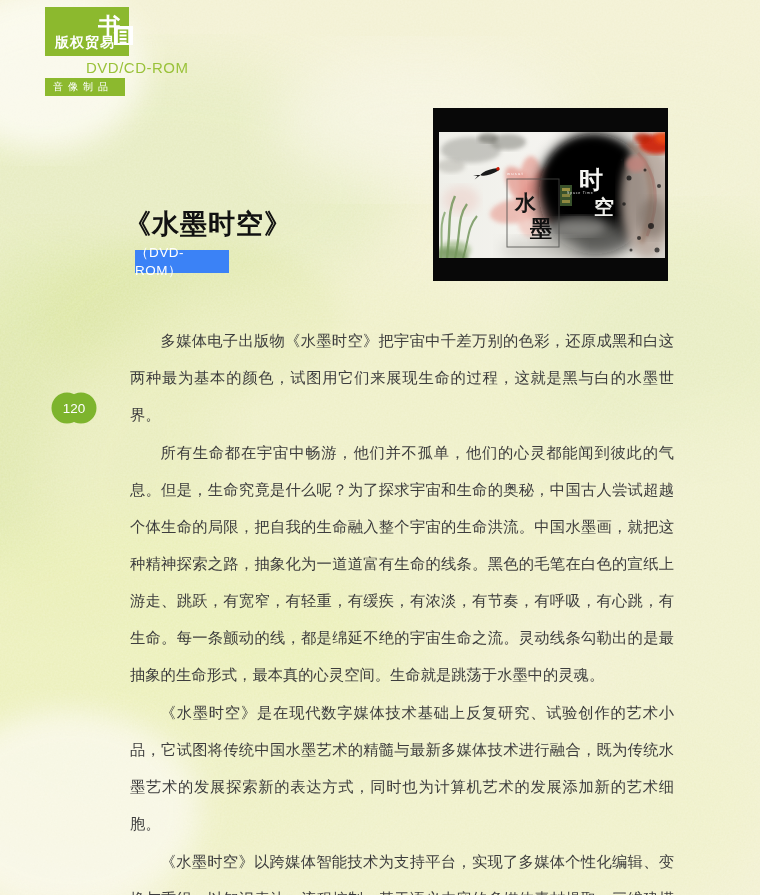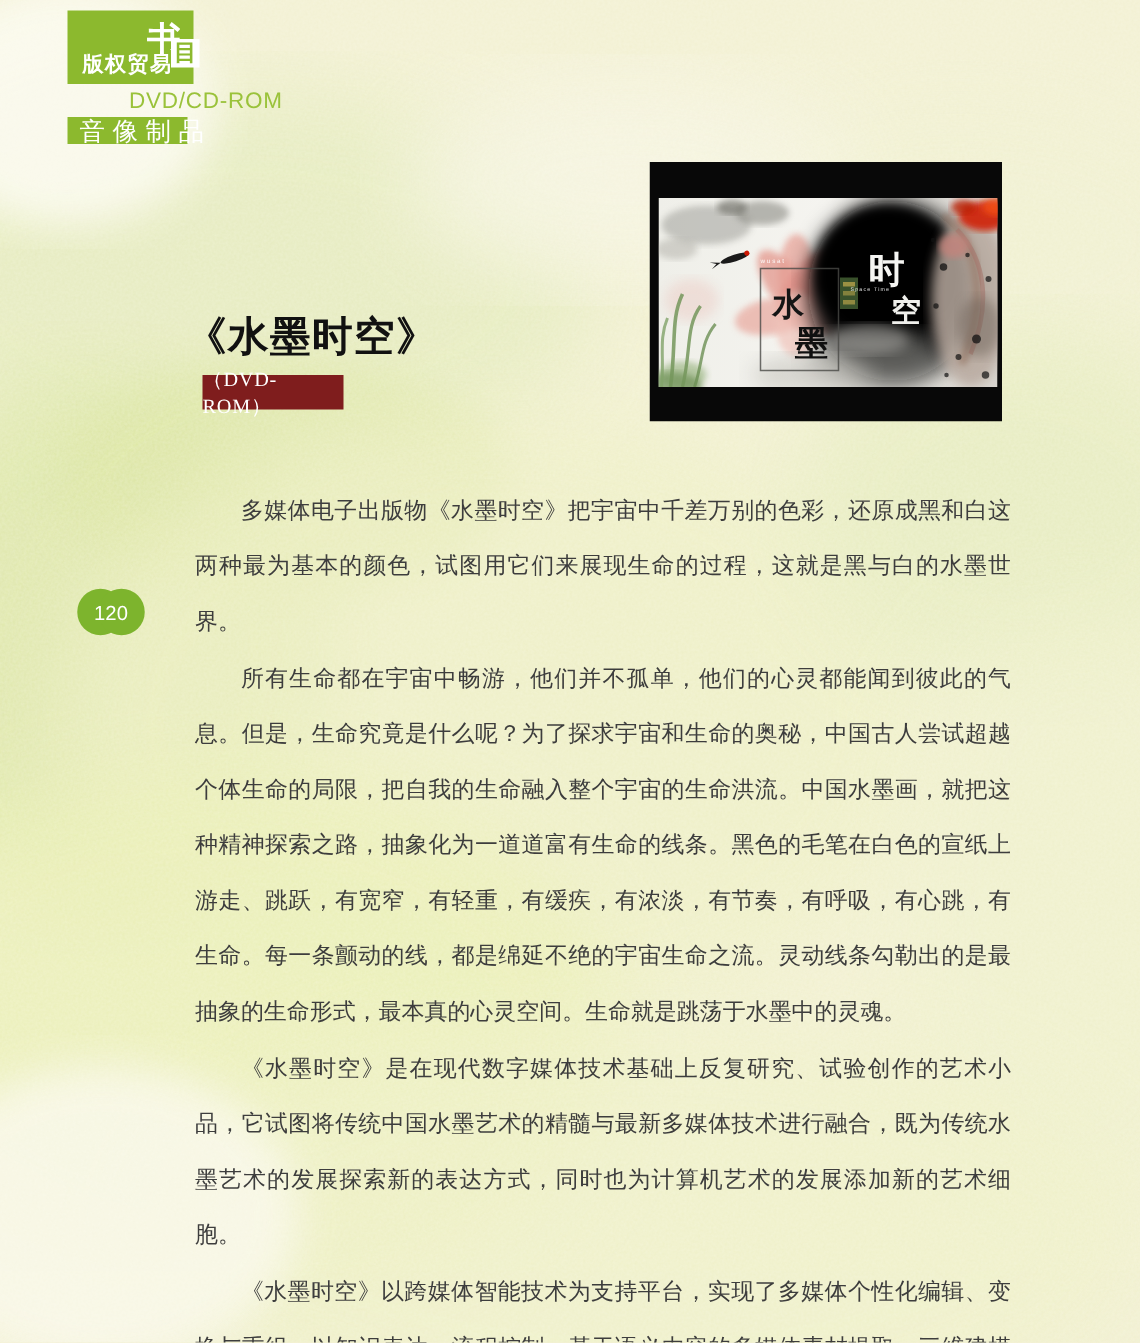--- a/index.html
+++ b/index.html
@@ -14,30 +14,30 @@
   .brand{position:absolute;left:10px;bottom:4px;color:#fff;font-weight:bold;
          font-size:14px;letter-spacing:1px;white-space:nowrap;}
   .logo-shu{position:absolute;left:53px;top:8px;color:#fff;font-weight:bold;
             font-size:23px;line-height:23px;}
   .logo-box{position:absolute;left:69px;top:19px;width:19px;height:19px;background:#fff;
             display:flex;align-items:center;justify-content:center;}
   .logo-mu{color:#8cb92e;font-weight:bold;font-size:15px;line-height:15px;}
   .fmt-line{position:absolute;left:5px;top:52px;color:#9ac23a;font-size:15px;
             letter-spacing:.5px;white-space:nowrap;margin-left:36px;}
   .cat-badge{position:absolute;left:0;top:71px;width:80px;height:18px;background:#8cb92e;
-             color:#fff;font-size:17px;font-family:"Liberation Serif",serif;
+             color:#fff;font-size:10px;font-family:"Liberation Serif",serif;
              letter-spacing:5px;display:flex;align-items:center;padding-left:8px;
              box-sizing:border-box;white-space:nowrap;}
 
   
   .title{position:absolute;left:124px;top:206px;z-index:3;font-family:"Liberation Serif",serif;
          font-size:27px;font-weight:900;color:#111;letter-spacing:1px;white-space:nowrap;text-align:center;}
   .fmt-badge{position:absolute;left:135px;top:250px;z-index:3;width:94px;height:23px;
-             background:#7f1d1d;color:#fff;display:flex;align-items:center;justify-content:center;
-             font-family:Liberation Serif, serif;font-size:13.5px;letter-spacing:.5px;}
+             background:#3b82f6;color:#fff;display:flex;align-items:center;justify-content:center;
+             font-family:Liberation Sans, sans-serif;font-size:13.5px;letter-spacing:.5px;}
 
   
   .pagenum{position:absolute;left:51px;top:391px;z-index:3;}
 
   
   .art{position:absolute;left:433px;top:108px;width:235px;height:173px;z-index:3;}
 
   
   .bodytext{position:absolute;left:130px;top:322px;width:544px;z-index:3;}
   .bodytext p{margin:0 0 1px;text-indent:2em;font-size:15.3px;line-height:37px;

